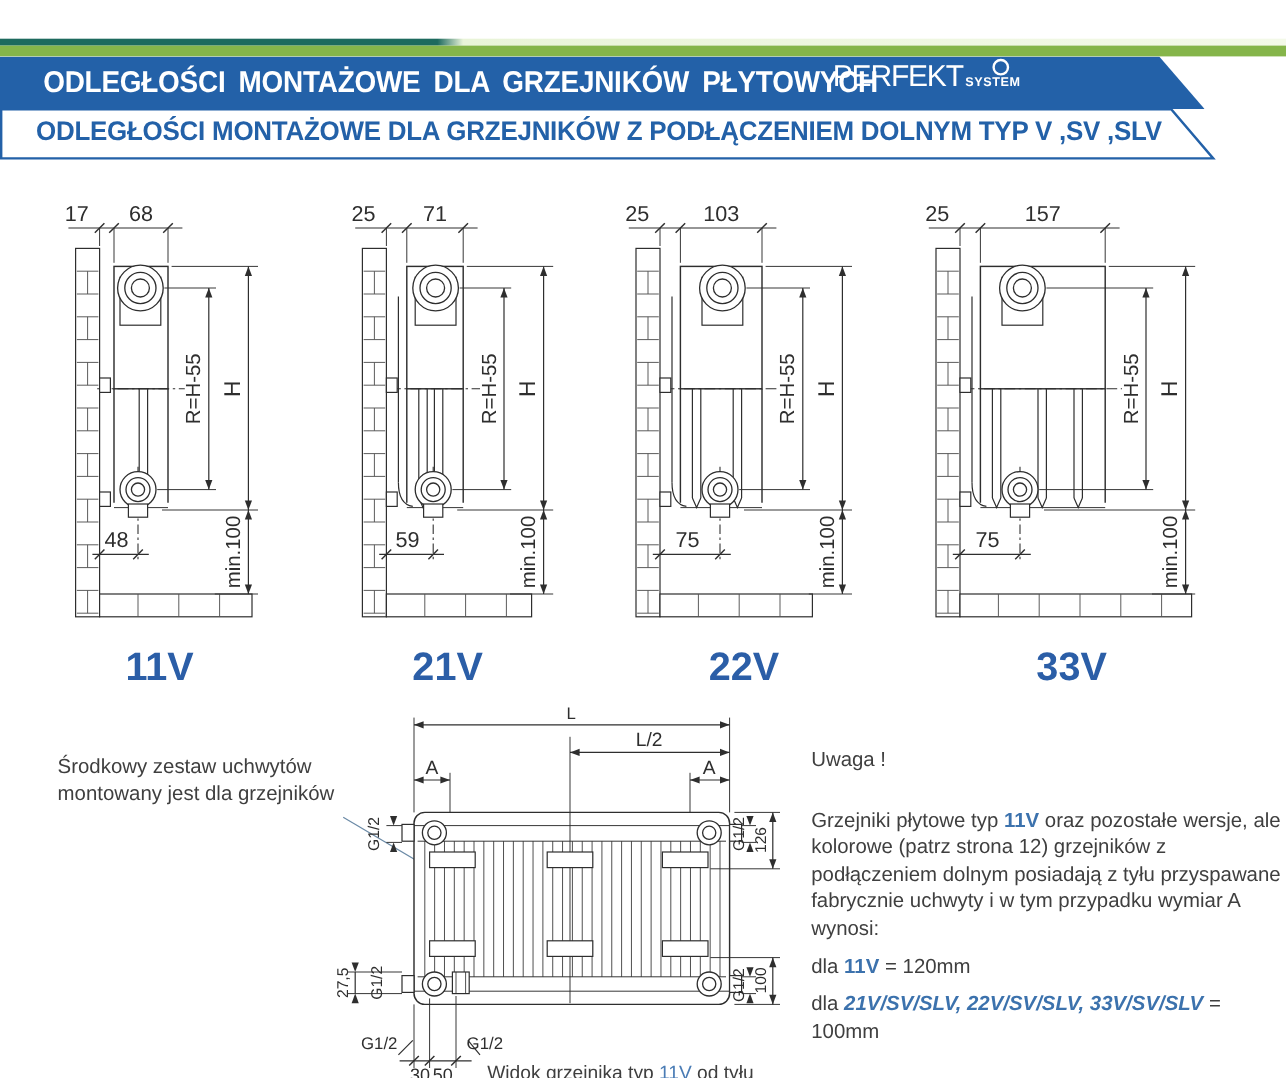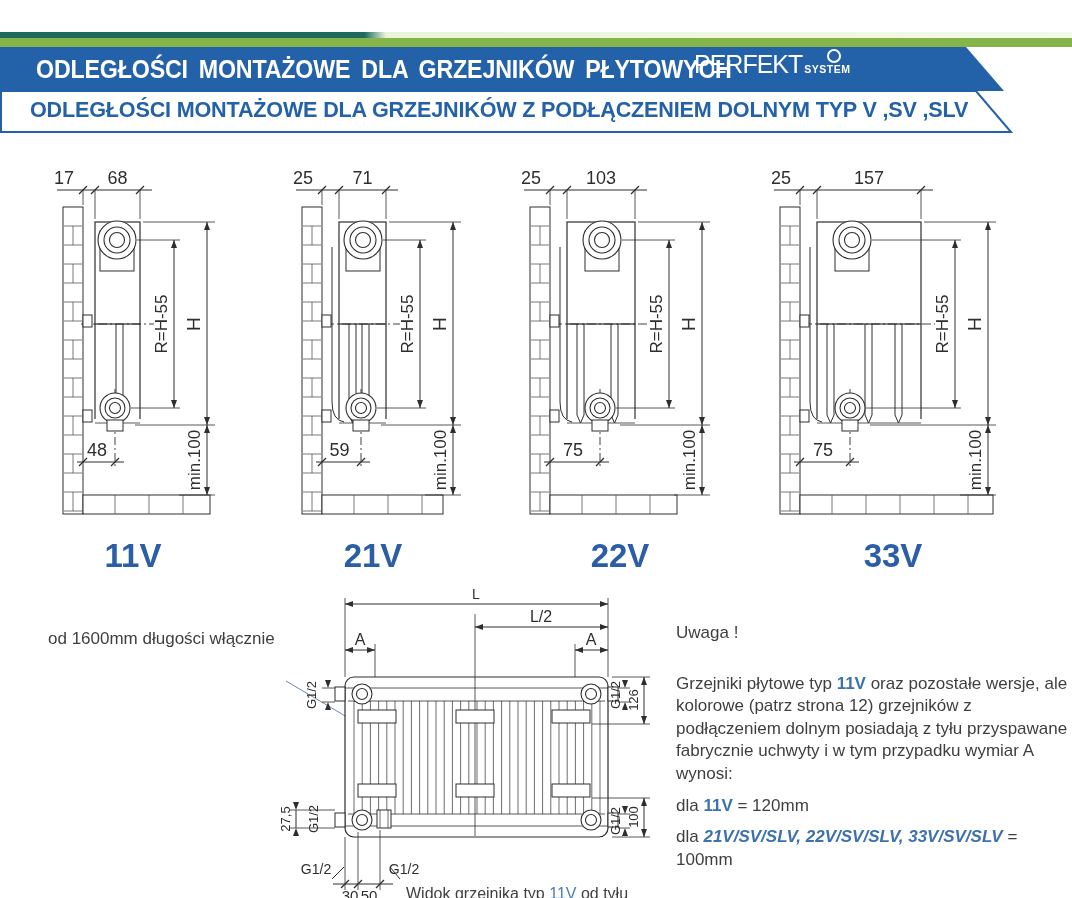--- a/index.html
+++ b/index.html
@@ -521,21 +521,22 @@
       <text x="72" y="317" font-size="15" fill="#2e2e2e" text-anchor="middle">30</text>
       <text x="91" y="317" font-size="15" fill="#2e2e2e" text-anchor="middle">50</text>
       <text x="38" y="290" font-size="14" fill="#2e2e2e" text-anchor="middle">G1/2</text>
       <text x="126" y="290" font-size="14" fill="#2e2e2e" text-anchor="middle">G1/2</text>
       <line x1="54" y1="295" x2="66" y2="283" stroke="#2e2e2e" stroke-width="1"></line>
       <line x1="112" y1="283" x2="122" y2="295" stroke="#2e2e2e" stroke-width="1"></line>
       <text x="128" y="315" font-size="16" text-anchor="start" fill="#3f3f3f"><tspan>Widok grzejnika typ </tspan><tspan fill="#4a7cb5">11V</tspan><tspan> od tyłu</tspan></text>
     </svg>
 
   <div class="note-left">
-    <div>od 1600mm długości włącznie</div>
+    <div>Środkowy zestaw uchwytów</div>
+    <div>montowany jest dla grzejników</div>
   </div>
 
   <div class="note-right">
     <div class="title">Uwaga !</div>
     <div class="para"><span>Grzejniki płytowe typ </span><span class="blue-strong">11V</span><span> oraz pozostałe wersje, ale kolorowe (patrz strona 12) grzejników z podłączeniem dolnym posiadają z tyłu przyspawane fabrycznie uchwyty i w tym przypadku wymiar A wynosi:</span></div>
     <div class="row"><span>dla </span><span class="blue-strong">11V</span><span> = 120mm</span></div>
     <div class="row"><span>dla </span><span class="blue-mid">21V/SV/SLV, 22V/SV/SLV, 33V/SV/SLV</span><span> = 100mm</span></div>
   </div>
 
 </div>

